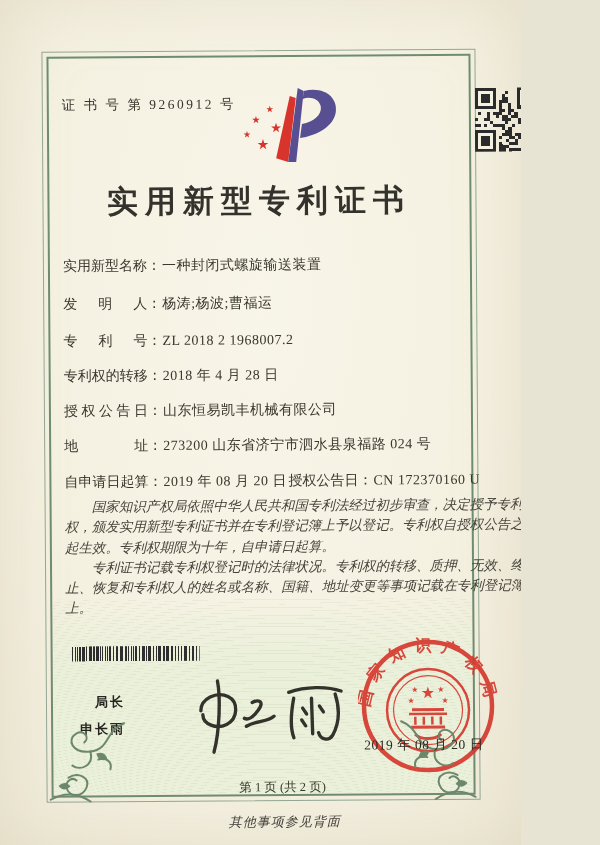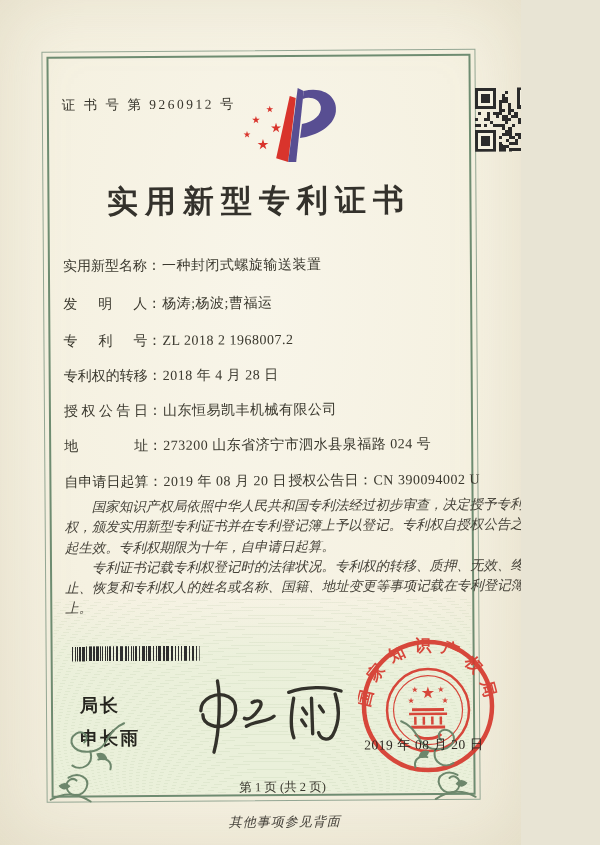--- a/index.html
+++ b/index.html
@@ -23,21 +23,21 @@
   .frow{position:absolute;left:64px;font-size:14px;white-space:nowrap;color:#3a382e;}
   .flabel{display:inline-block;width:84px;text-align:justify;text-align-last:justify;vertical-align:top;font-family:Liberation Serif, serif;}
   .fcolon{display:inline-block;width:15px;}
   .fvalue{letter-spacing:.5px;}
   .fpair2{position:absolute;left:224px;top:0;}
   .paras{position:absolute;left:64px;width:476px;top:496px;font-size:13.5px;line-height:20.3px;
     color:#46433a;font-style:italic;}
   .paras p{margin:0;text-indent:2em;}
   .barcode{position:absolute;left:70px;top:645px;width:128px;height:15px;}
   .officer{position:absolute;left:78px;top:692px;font-family:"Liberation Sans","DejaVu Sans",sans-serif;
-    font-size:18px;font-weight:600;color:#26251f;letter-spacing:2px;}
+    font-size:13px;font-weight:600;color:#26251f;letter-spacing:2px;text-align:right;}
   .officer div{margin-bottom:9px;}
   .signature{position:absolute;left:185px;top:676px;width:168px;height:80px;}
   .seal{position:absolute;left:356px;top:637px;width:140px;height:140px;opacity:.92;}
   .seal-date{position:absolute;left:362px;top:737px;font-size:13.5px;color:#2c2822;letter-spacing:.5px;z-index:5;}
   .page-info{position:absolute;left:160px;width:240px;top:779px;text-align:center;font-size:12.5px;color:#3a382e;}
   .back-note{position:absolute;left:162px;width:240px;top:813px;text-align:center;font-size:13px;
     font-style:italic;color:#44413a;letter-spacing:1px;}
   .fl{position:absolute;width:88px;height:88px;top:718px;}
   .fl-left{left:42px;}
   .fl-right{right:42px;transform:scaleX(-1);}
@@ -205,21 +205,21 @@
     </div>
     <div class="frow" style="top:401px">
       <span class="flabel">授权公告日</span><span class="fcolon">：</span><span class="fvalue">山东恒易凯丰机械有限公司</span>
     </div>
     <div class="frow" style="top:436px">
       <span class="flabel">地址</span><span class="fcolon">：</span><span class="fvalue">273200 山东省济宁市泗水县泉福路 024 号</span>
     </div>
     <div class="frow" style="top:472px">
       <span class="flabel">自申请日起算</span><span class="fcolon">：</span><span class="fvalue">2019 年 08 月 20 日</span>
       <span class="fpair2">
-        <span class="flabel" style="width:70px">授权公告日</span><span class="fcolon">：</span><span class="fvalue">CN 390094002 U</span>
+        <span class="flabel" style="width:70px">授权公告日</span><span class="fcolon">：</span><span class="fvalue">CN 172370160 U</span>
       </span>
     </div>
 
     <div class="paras">
       <p>国家知识产权局依照中华人民共和国专利法经过初步审查，决定授予专利权，颁发实用新型专利证书并在专利登记簿上予以登记。专利权自授权公告之日起生效。专利权期限为十年，自申请日起算。</p>
       <p>专利证书记载专利权登记时的法律状况。专利权的转移、质押、无效、终止、恢复和专利权人的姓名或名称、国籍、地址变更等事项记载在专利登记簿上。</p>
     </div>
 
     <svg class="barcode" id="barcode" viewBox="0 0 128 15" preserveAspectRatio="none" shape-rendering="crispEdges">
         <rect x="0" y="0" width="1" height="15" fill="#2e2e2e"></rect>

